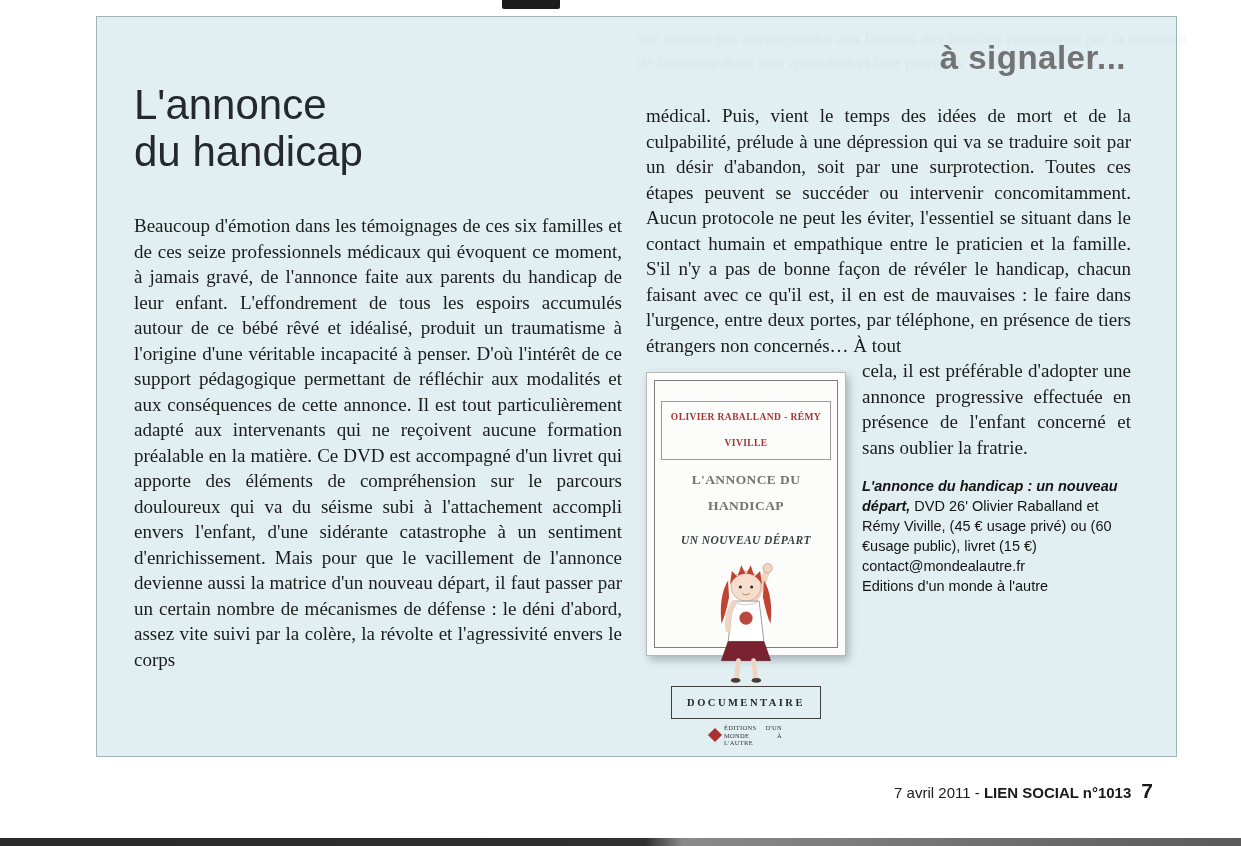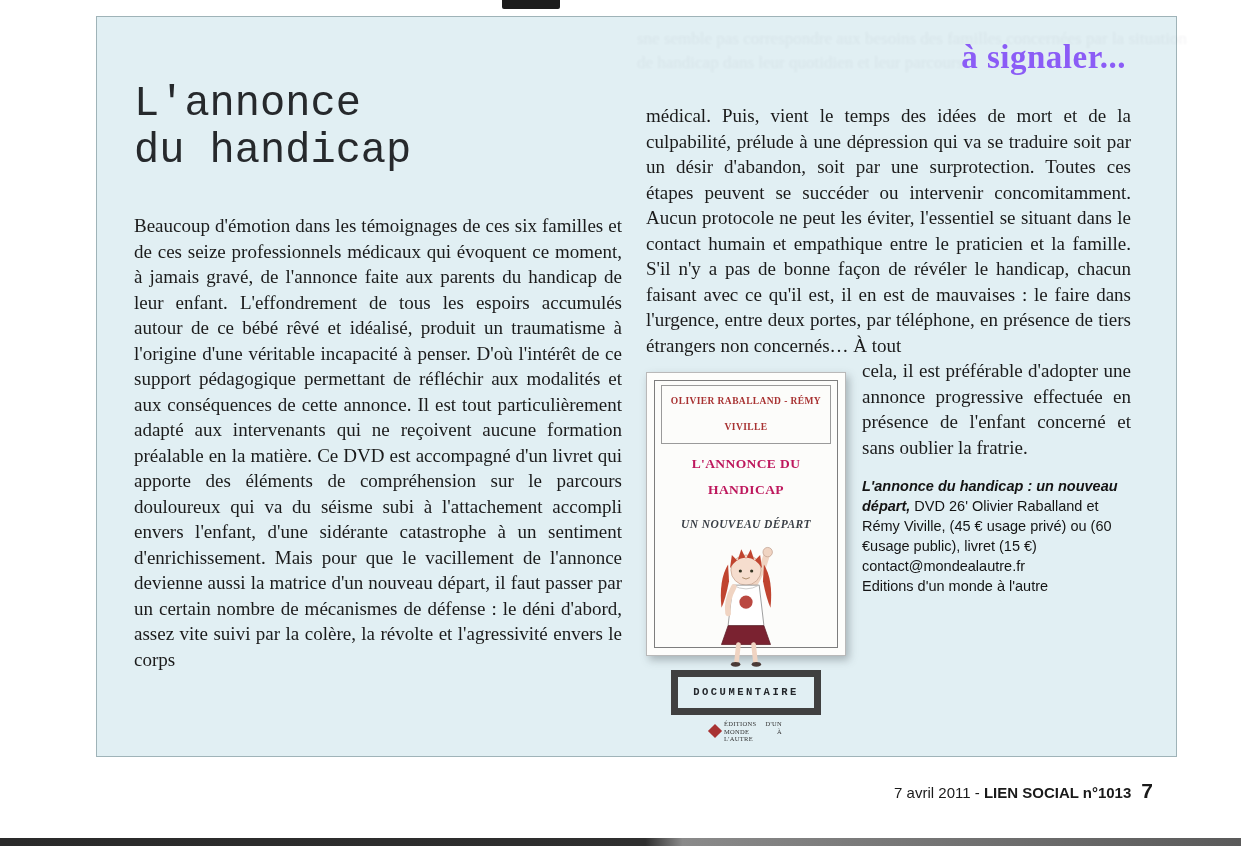--- a/index.html
+++ b/index.html
@@ -7,26 +7,26 @@
     width:1241px;height:846px;position:relative;overflow:hidden;
     background:#ffffff;
     font-family:"Liberation Serif", serif;
   }
   .page-panel{
     position:absolute;left:96px;top:16px;width:1081px;height:741px;
     background:#e1eff3;border:1px solid #9fb3b8;box-sizing:border-box;
   }
   .flag{
     position:absolute;top:22px;right:50px;
-    font-family:Liberation Serif, serif;
-    font-size:33px;font-weight:600;color:#8b5cf6;letter-spacing:0.5px;
+    font-family:Liberation Sans, sans-serif;
+    font-size:33px;font-weight:600;color:#737373;letter-spacing:0.5px;
   }
   .article-title{
     position:absolute;left:37px;top:64px;
-    font-family:Liberation Mono, monospace;
+    font-family:Liberation Sans, sans-serif;
     font-size:42px;line-height:1.12;color:#26292c;
   }
   .col{
     position:absolute;color:#1b1b1b;
     font-size:19px;line-height:25.5px;text-align:justify;
   }
   .col-left{left:37px;top:196px;width:488px;}
   .col-right{left:549px;top:86px;width:485px;}
   .col p{margin:0;}
   .wrap{margin-top:0;}
@@ -36,44 +36,44 @@
   .dvd-cover{
     float:left;width:200px;height:284px;
     margin:14px 16px 4px 0;
     background:#fdfdfb;border:1px solid #b9b9b9;
     box-shadow:3px 4px 8px rgba(60,70,75,0.35);
     box-sizing:border-box;padding:7px;
   }
   .cover-inner{
     border:1px solid #7d7d7d;height:100%;box-sizing:border-box;
     display:flex;flex-direction:column;align-items:center;
-    padding:4px 6px 5px 6px;background:#fcfcfa;
+    padding:20px 6px 5px 6px;background:#fcfcfa;
   }
   .cover-authors{
     width:100%;box-sizing:border-box;
     border:1px solid #9a9a9a;padding:3px 2px;
     font-family:"Liberation Serif", serif;
     font-size:9.5px;font-weight:bold;letter-spacing:0.4px;
     color:#a83232;text-align:center;text-transform:uppercase;
   }
   .cover-title{
     margin-top:7px;font-family:"Liberation Serif", serif;
     font-size:13.5px;font-weight:bold;letter-spacing:0.4px;
-    color:#be185d;text-align:center;
+    color:#737373;text-align:center;
   }
   .cover-subtitle{
     margin-top:10px;font-family:"Liberation Serif", serif;
     font-size:11.5px;font-style:italic;font-weight:bold;
     color:#3a3f46;letter-spacing:0.4px;
   }
   .cover-art{flex:1 1 auto;display:flex;align-items:center;justify-content:center;}
   .cover-genre{
     width:88%;box-sizing:border-box;text-align:center;
-    border:7px solid #404040;padding:3px 0;
-    font-family:Liberation Mono, monospace;
+    border:1px solid #404040;padding:3px 0;
+    font-family:Liberation Serif, serif;
     font-size:10.5px;font-weight:bold;letter-spacing:2.5px;color:#23272b;
   }
   .cover-publisher{
     margin-top:5px;display:flex;align-items:center;gap:4px;
   }
   .pub-mark{width:10px;height:10px;background:#a83232;transform:rotate(45deg);flex:0 0 auto;}
   .pub-text{
     font-family:"Liberation Serif", serif;font-size:6.5px;line-height:7.5px;
     color:#333;width:58px;text-transform:uppercase;letter-spacing:0.3px;
   }

